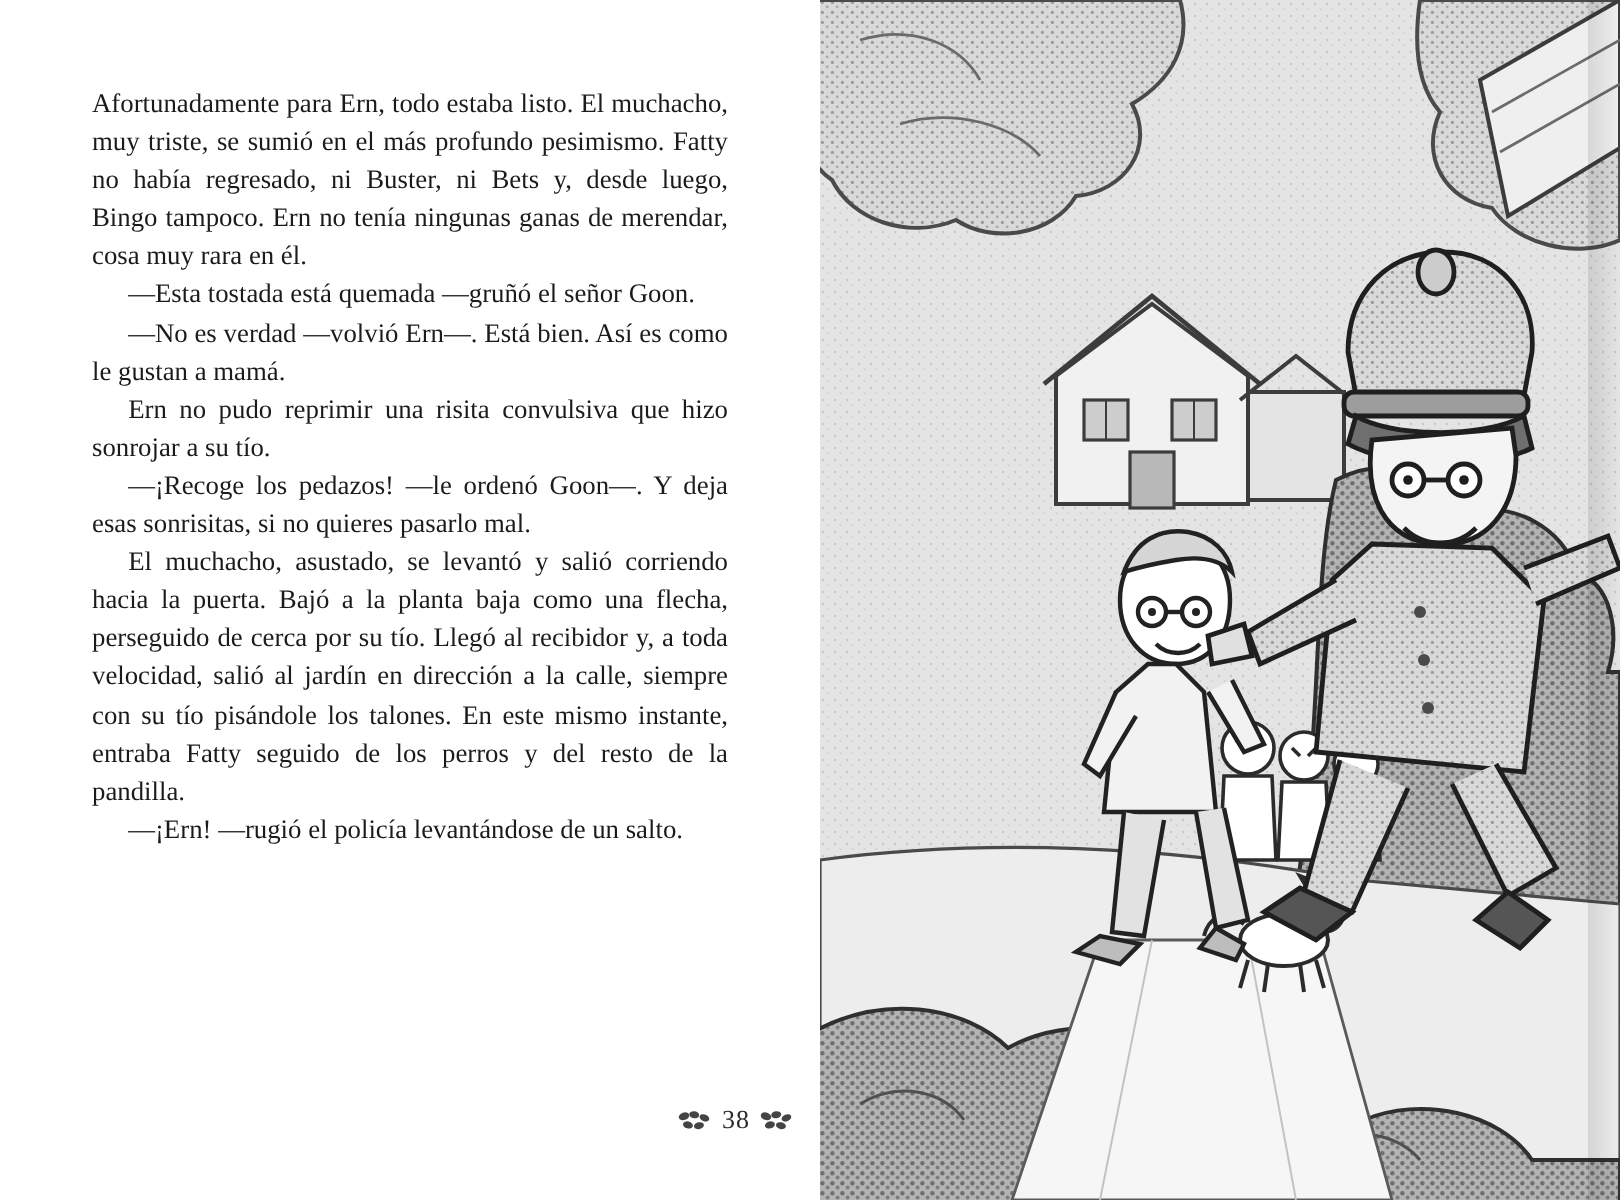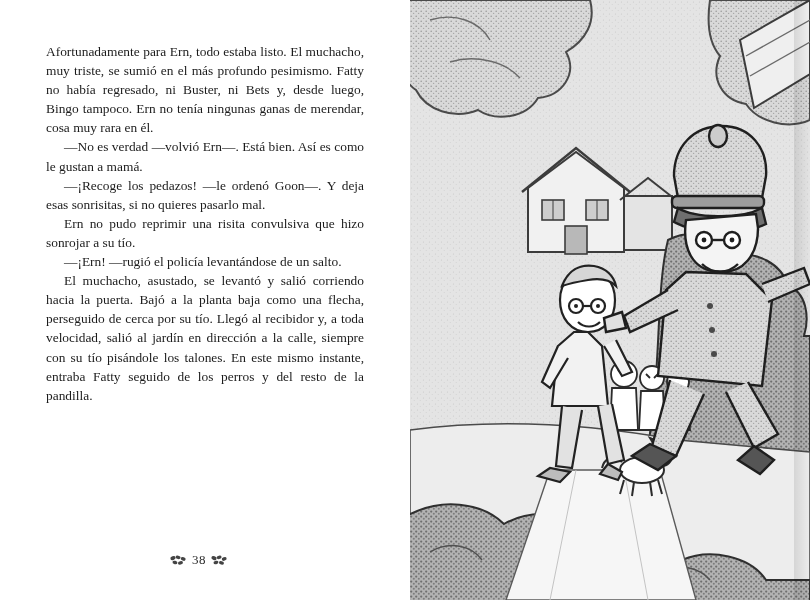--- a/index.html
+++ b/index.html
@@ -46,21 +46,21 @@
   .body-text p.first {
     text-indent: 0;
   }
   .page-number-row {
     position: absolute;
     left: 0;
     right: 0;
     bottom: 32px;
     display: flex;
     align-items: center;
-    justify-content: center;
+    justify-content: flex-end;
     gap: 4px;
   }
   .folio {
     font-family: "Liberation Serif", serif;
     font-size: 13px;
     color: #2a2a2a;
     letter-spacing: 0.5px;
   }
   .orn {
     width: 19px;
@@ -99,25 +99,26 @@
   }
 </style>
 </head>
 <body>
 
 <div class="spread">
 
   <div class="page-left">
     <div class="body-text">
       <p class="first">Afortunadamente para Ern, todo estaba listo. El muchacho, muy triste, se sumió en el más profundo pesimismo. Fatty no había regresado, ni Buster, ni Bets y, desde luego, Bingo tampoco. Ern no tenía ningunas ganas de merendar, cosa muy rara en él.</p>
+      <p>—Esta tostada está quemada —gruñó el señor Goon.</p>
       <p>—No es verdad —volvió Ern—. Está bien. Así es como le gustan a mamá.</p>
+      <p>Ern no pudo reprimir una risita convulsiva que hizo sonrojar a su tío.</p>
       <p>—¡Recoge los pedazos! —le ordenó Goon—. Y deja esas sonrisitas, si no quieres pasarlo mal.</p>
-      <p>Ern no pudo reprimir una risita convulsiva que hizo sonrojar a su tío.</p>
+      <p>El muchacho, asustado, se levantó y salió corriendo hacia la puerta. Bajó a la planta baja como una flecha, perseguido de cerca por su tío. Llegó al recibidor y, a toda velocidad, salió al jardín en dirección a la calle, siempre con su tío pisándole los talones. En este mismo instante, entraba Fatty seguido de los perros y del resto de la pandilla.</p>
       <p>—¡Ern! —rugió el policía levantándose de un salto.</p>
-      <p>El muchacho, asustado, se levantó y salió corriendo hacia la puerta. Bajó a la planta baja como una flecha, perseguido de cerca por su tío. Llegó al recibidor y, a toda velocidad, salió al jardín en dirección a la calle, siempre con su tío pisándole los talones. En este mismo instante, entraba Fatty seguido de los perros y del resto de la pandilla.</p>
     </div>
 
     <div class="page-number-row">
       <svg class="orn" viewBox="0 0 24 14">
         <g fill="#2b2b2b">
           <ellipse cx="5" cy="4" rx="3.4" ry="2.4" transform="rotate(-18 5 4)"></ellipse>
           <ellipse cx="11.5" cy="3" rx="3.2" ry="2.2" transform="rotate(8 11.5 3)"></ellipse>
           <ellipse cx="18" cy="5" rx="3.2" ry="2.2" transform="rotate(22 18 5)"></ellipse>
           <ellipse cx="7.5" cy="9.5" rx="3.2" ry="2.2" transform="rotate(14 7.5 9.5)"></ellipse>
           <ellipse cx="14.5" cy="10" rx="3.2" ry="2.2" transform="rotate(-12 14.5 10)"></ellipse>

